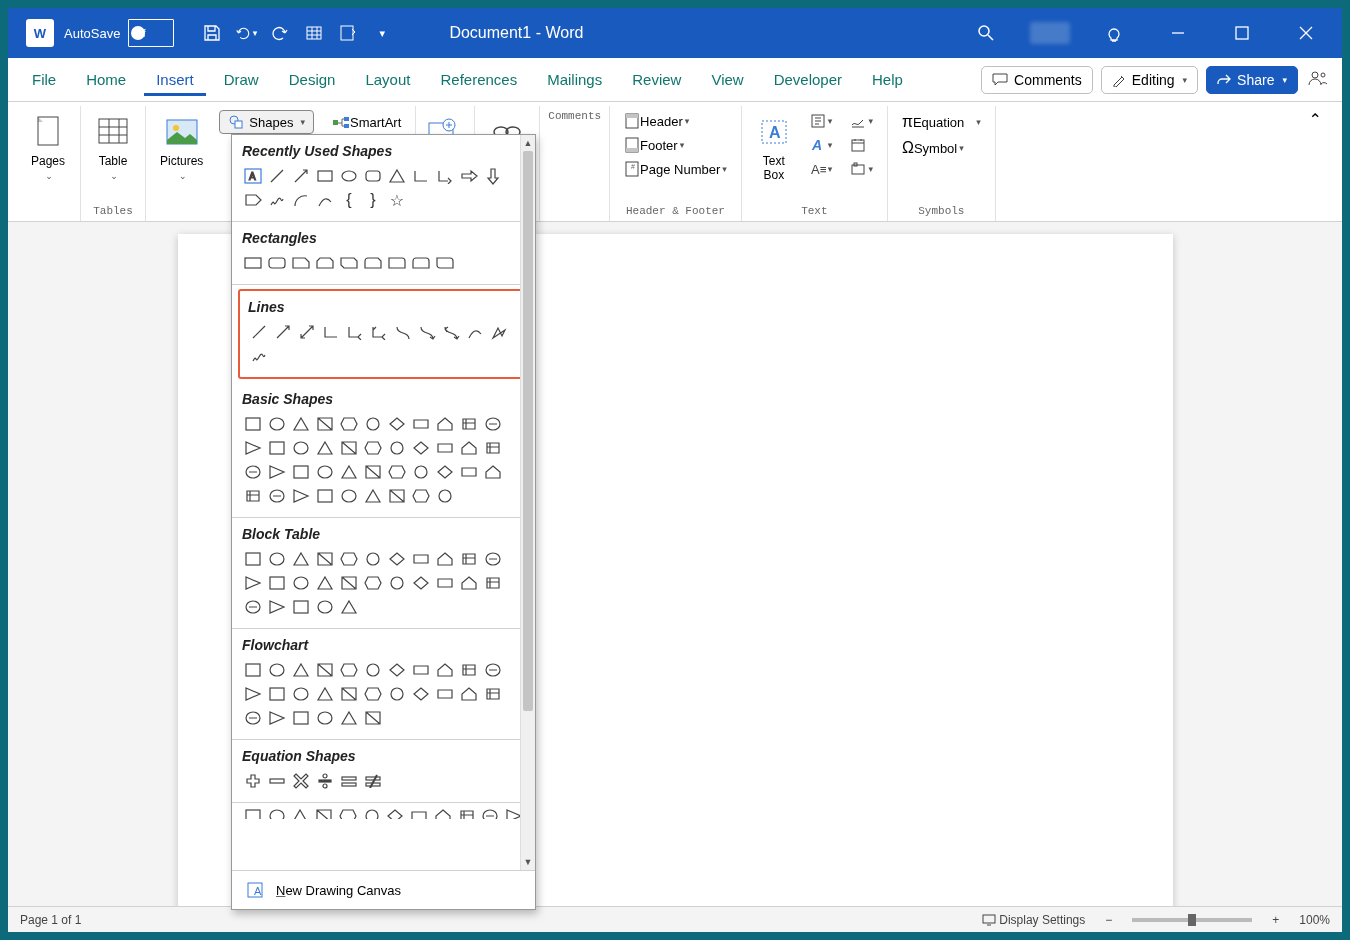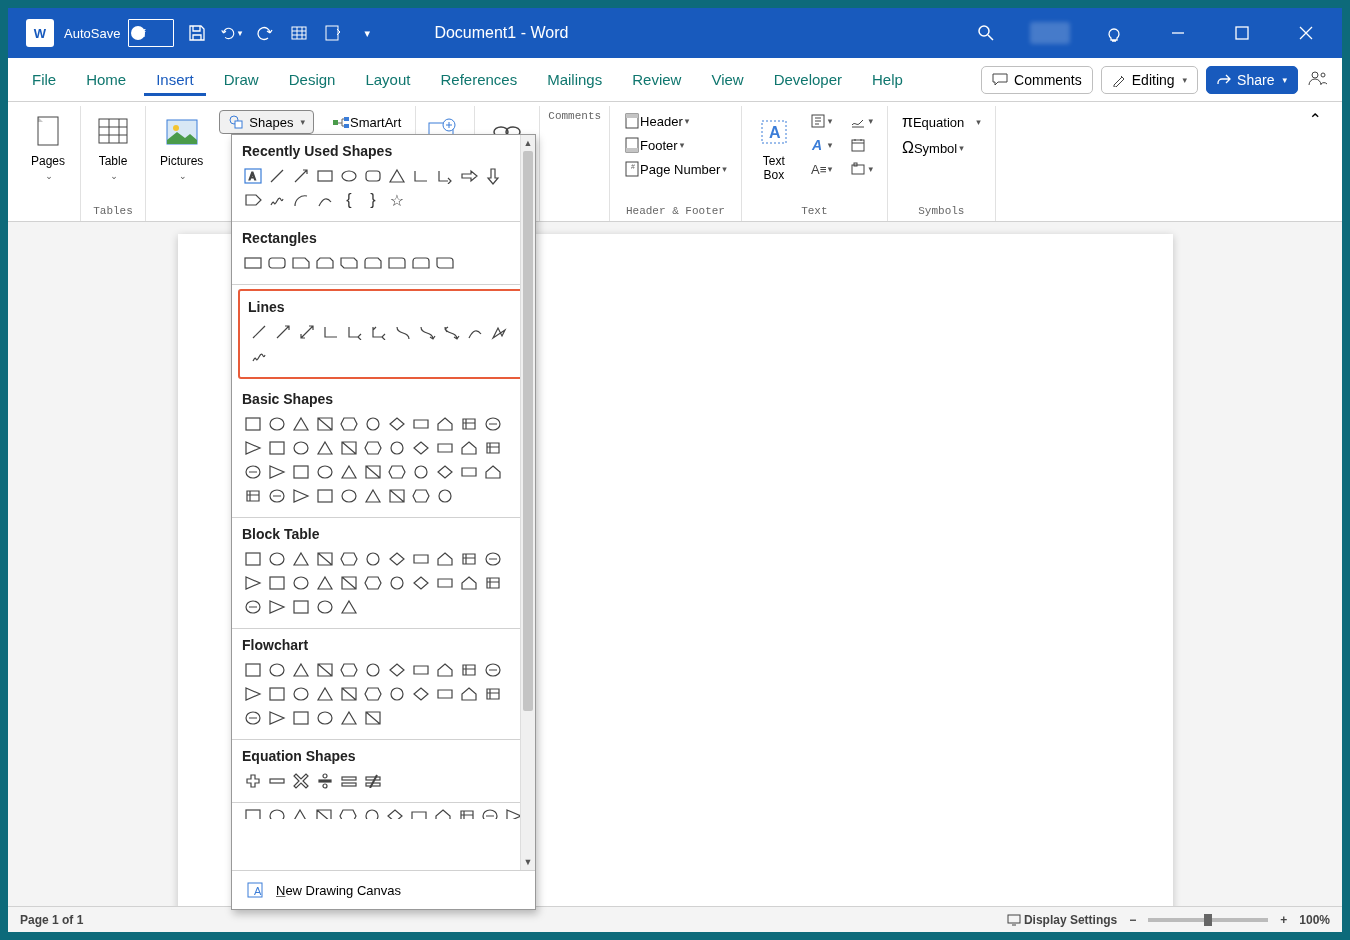--- a/index.html
+++ b/index.html
@@ -2,21 +2,21 @@
 <html><head>
 <meta charset="utf-8">
 <style>
 * { margin: 0; padding: 0; box-sizing: border-box; font-family: 'Segoe UI', Tahoma, sans-serif; }
 body { width: 1350px; height: 940px; background: #0d6a7a; overflow: hidden; position: relative; }
 .app-window { position: absolute; top: 8px; left: 8px; right: 8px; bottom: 8px; background: #fff; display: flex; flex-direction: column; }
 
 
 .title-bar { height: 50px; background: #185abd; display: flex; align-items: center; color: #fff; padding: 0 8px; }
 .word-icon { width: 28px; height: 28px; background: #fff; border-radius: 3px; display: flex; align-items: center; justify-content: center; color: #185abd; font-weight: bold; font-size: 13px; margin: 0 10px; }
-.autosave { display: flex; align-items: center; gap: 8px; font-size: 13px; margin-right: 12px; }
+.autosave { display: flex; align-items: center; gap: 8px; font-size: 13px; margin-right: 27px; }
 .toggle { width: 46px; height: 28px; border: 1.5px solid #fff; border-radius: 1px; display: flex; align-items: center; padding: 0 3px; font-size: 10px; justify-content: flex-start; position: relative; }
 .toggle::before { content: ''; position: absolute; left: 2px; width: 14px; height: 14px; background: #fff; border-radius: 50%; }
 .qat { display: flex; gap: 12px; align-items: center; margin-right: 16px; }
 .qat-btn { width: 22px; height: 22px; display: flex; align-items: center; justify-content: center; cursor: pointer; }
 .doc-title { font-size: 16px; margin-left: 40px; }
 .spacer { flex: 1; }
 .title-right { display: flex; gap: 24px; align-items: center; margin-right: 8px; }
 .title-right-btn { width: 40px; height: 40px; display: flex; align-items: center; justify-content: center; cursor: pointer; }
 .blur-account { width: 40px; height: 22px; background: rgba(255,255,255,0.2); filter: blur(2px); border-radius: 3px; }
 
@@ -40,31 +40,31 @@
 .small-btn { display: flex; align-items: center; padding: 3px 6px; font-size: 13px; cursor: pointer; white-space: nowrap; }
 .small-col { display: flex; flex-direction: column; gap: 2px; }
 .shapes-active { border: 1px solid #888; border-radius: 4px; background: #f1f1f1; padding: 3px 8px; display: flex; align-items: center; gap: 5px; font-size: 13px; cursor: pointer; }
 .chev { font-size: 9px; color: #555; margin-left: 2px; }
 
 
 .doc-area { flex: 1; background: #f4f4f4; display: flex; justify-content: center; padding-top: 12px; overflow: hidden; }
 .page { width: 995px; height: 1000px; background: #fff; box-shadow: 0 2px 8px rgba(0,0,0,0.2); }
 
 
-.status-bar { height: 26px; background: #f4f4f4; border-top: 1px solid #d1d1d1; display: flex; align-items: center; padding: 0 12px; font-size: 12px; color: #444; font-weight: bold; }
-.status-right { margin-left: auto; display: flex; align-items: center; gap: 12px; }
+.status-bar { height: 26px; background: #f4f4f4; border-top: 1px solid #d1d1d1; display: flex; align-items: center; padding: 0 12px; font-size: 12px; color: #444; }
+.status-right { margin-left: auto; display: flex; align-items: center; gap: 20px; }
 .zoom-slider { width: 120px; height: 4px; background: #bbb; position: relative; }
 .zoom-thumb { position: absolute; left: 50%; top: -4px; width: 8px; height: 12px; background: #666; transform: translateX(-50%); }
 
 
 .shapes-dropdown { position: absolute; top: 134px; left: 231px; width: 305px; height: 776px; background: #fff; border: 1px solid #999; box-shadow: 2px 4px 8px rgba(0,0,0,0.25); display: flex; flex-direction: column; z-index: 100; }
 .dropdown-scroll { flex: 1; overflow: hidden; position: relative; }
 .dropdown-body { padding: 0; }
 .shapes-section { border-bottom: 1px solid #d1d1d1; padding: 8px 10px 10px 10px; }
-.section-title { font-size: 14px; font-weight: 600; color: #222; margin-bottom: 6px; }
+.section-title { font-size: 14px; font-weight: 600; color: #222; margin-bottom: 6px; font-style: italic; }
 .shape-row { display: flex; flex-wrap: wrap; gap: 2px; }
 .shape-item { width: 22px; height: 22px; display: flex; align-items: center; justify-content: center; cursor: pointer; font-size: 16px; color: #333; }
 .shape-item svg { stroke: #444; stroke-width: 1.2; fill: none; }
 .highlighted { border: 2px solid #e85c3a; border-radius: 3px; padding: 8px 8px 10px 8px; margin: 4px 6px; }
 .dropdown-footer { border-top: 1px solid #d1d1d1; padding: 10px 14px; display: flex; align-items: center; gap: 10px; font-size: 13px; cursor: pointer; }
 .dropdown-footer u { text-decoration: underline; text-decoration-color: #666; }
 .scrollbar { position: absolute; right: 0; top: 0; width: 15px; height: 100%; background: #f0f0f0; border-left: 1px solid #ddd; }
 .scroll-arrow { height: 16px; display: flex; align-items: center; justify-content: center; font-size: 9px; color: #555; cursor: pointer; }
 .scroll-thumb { position: absolute; top: 16px; left: 2px; right: 2px; height: 560px; background: #c4c4c4; border-radius: 2px; }
 .collapse-icon { margin-left: auto; padding: 4px 12px; cursor: pointer; }

